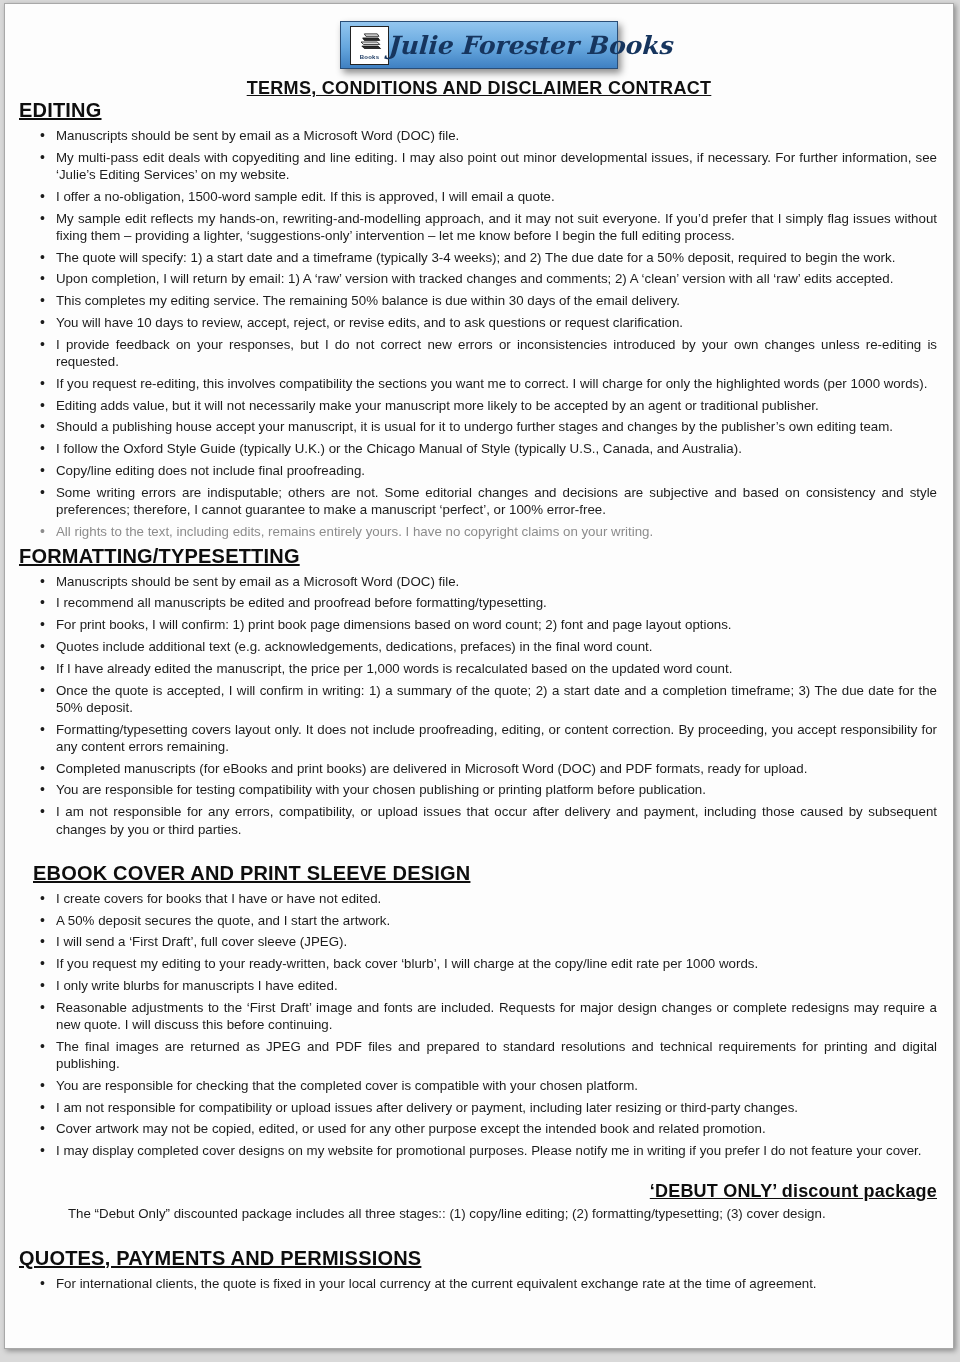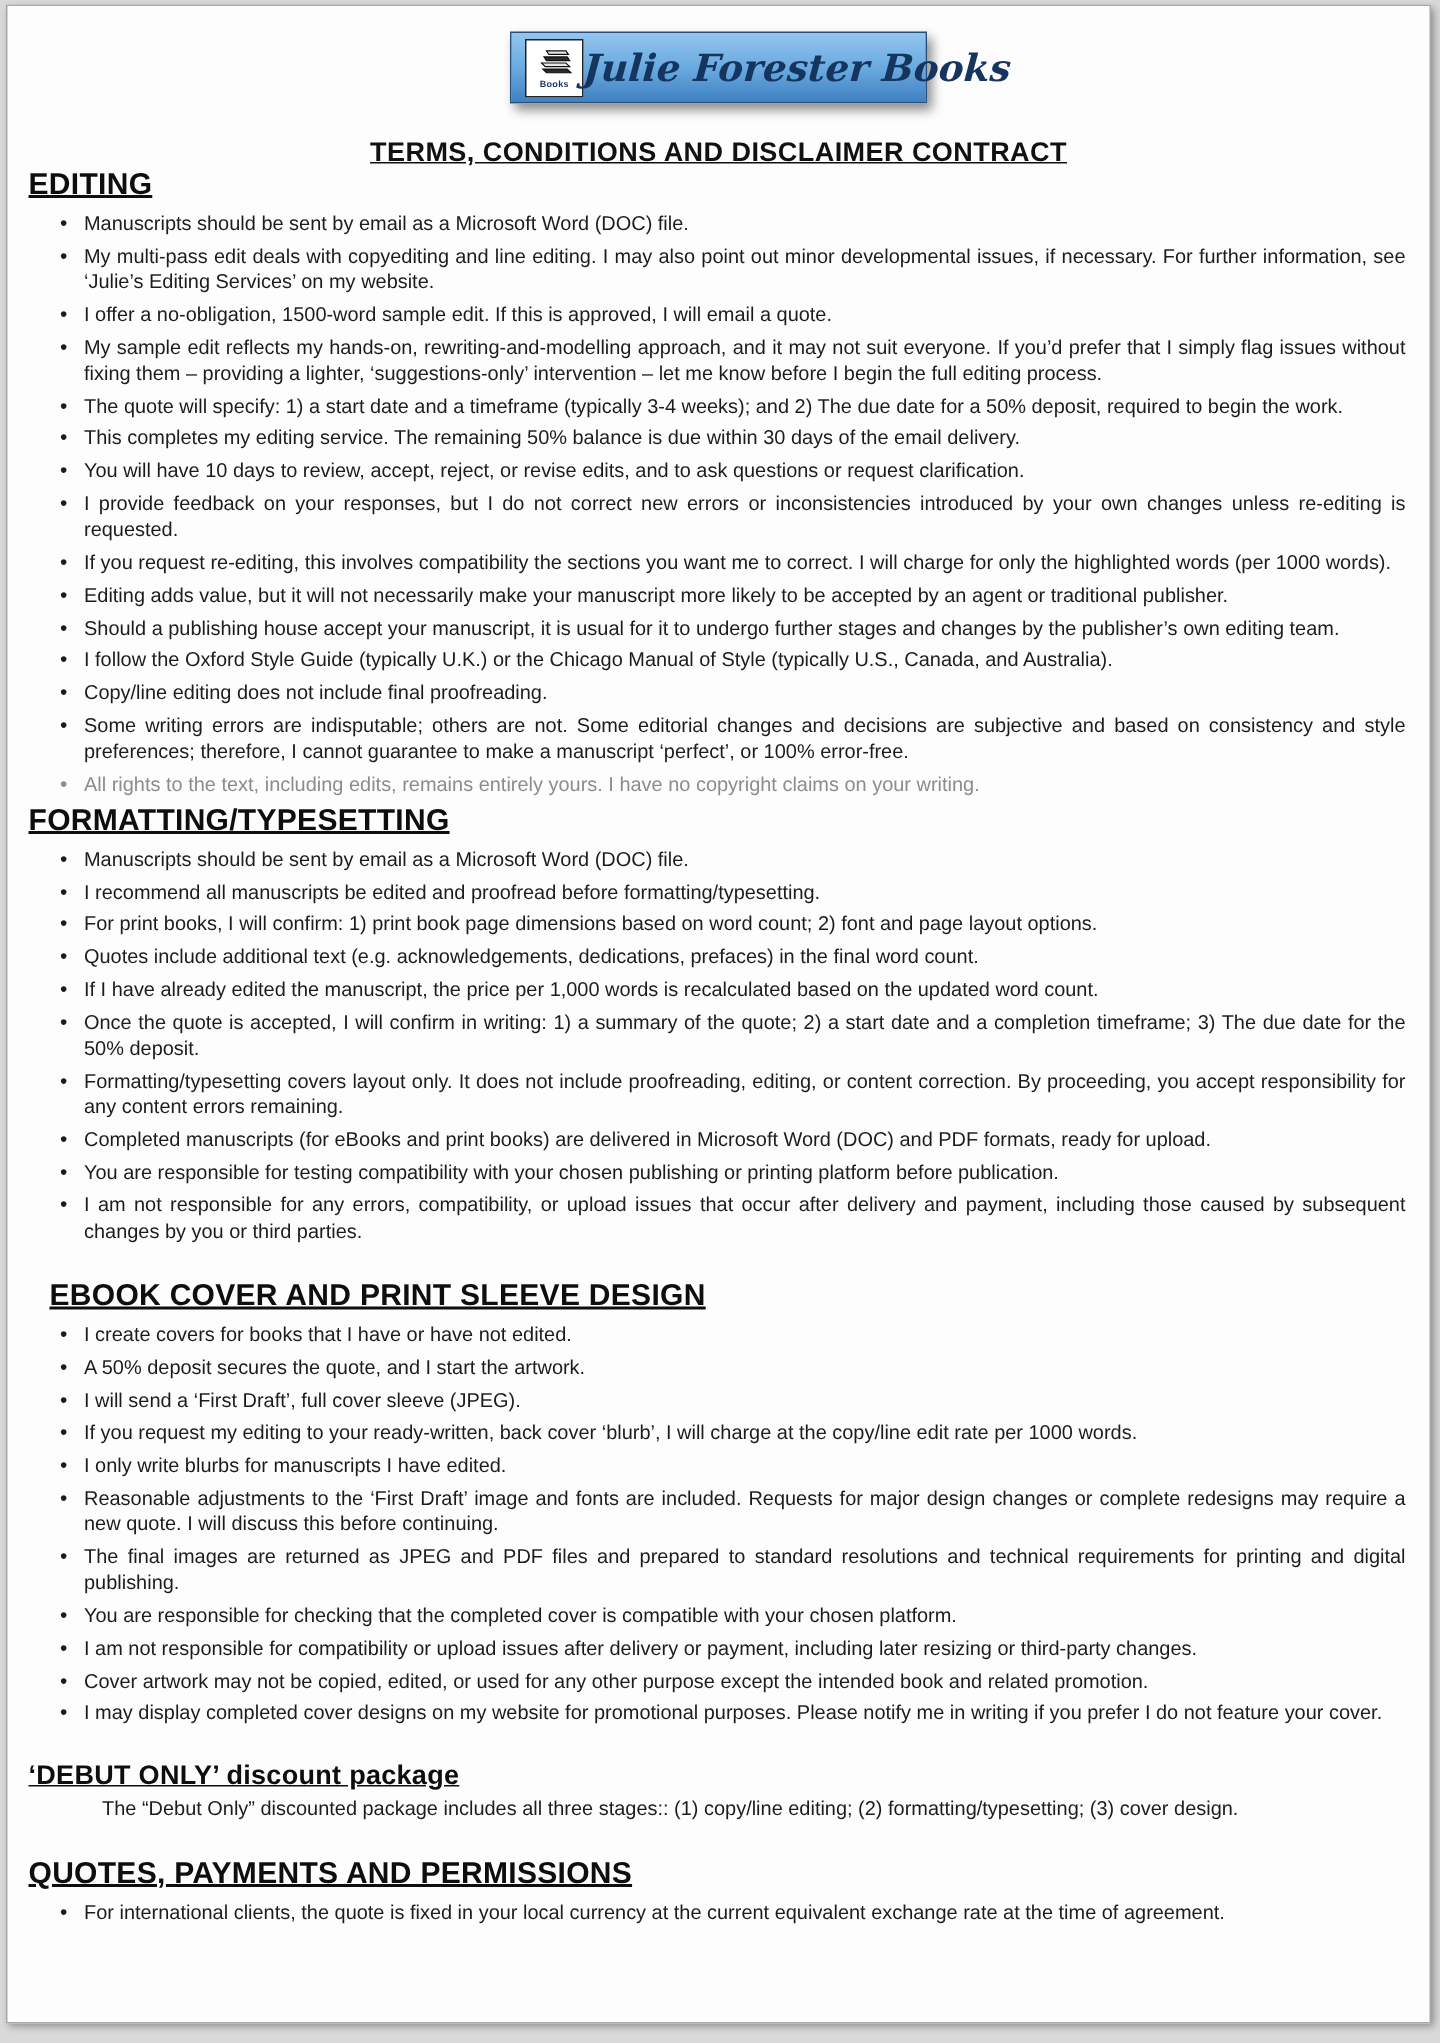--- a/index.html
+++ b/index.html
@@ -50,37 +50,37 @@
     padding-right: 4px;
     white-space: nowrap;
     transform: skewX(-4deg);
   }
   .page-title {
     text-align: center;
     font-size: 18px;
     font-weight: bold;
     letter-spacing: 0.3px;
     text-decoration: underline;
-    margin-top: 22px;
+    margin-top: 9px;
     color: #111;
   }
   
   .content { padding: 0 16px 0 14px; }
   h2.section-heading {
     font-size: 20px;
     font-weight: bold;
     letter-spacing: 0.2px;
     text-decoration: underline;
     color: #0e0e0e;
     margin: 10px 0 5px 0;
   }
   h2.first { margin-top: 0; }
   h2.indented { margin-left: 14px; }
   h2.gap-lg { margin-top: 24px; }
-  h2.debut { font-size: 18px; margin-top: 22px; margin-bottom: 3px; }
+  h2.debut { font-size: 18px; margin-top: 22px; margin-bottom: 3px; text-align: right; }
   ul.bullets { list-style: none; margin: 0; padding: 0; }
   ul.bullets li {
     position: relative;
     padding-left: 37px;
     margin-bottom: 4.5px;
     font-size: 13.3px;
     line-height: 1.3;
     text-align: justify;
   }
   ul.bullets li::before {
@@ -121,20 +121,21 @@
 
   <div class="content">
 
     <h2 class="section-heading first">EDITING</h2>
     <ul class="bullets">
         <li>Manuscripts should be sent by email as a Microsoft Word (DOC) file.</li>
         <li>My multi-pass edit deals with copyediting and line editing. I may also point out minor developmental issues, if necessary. For further information, see ‘Julie’s Editing Services’ on my website.</li>
         <li>I offer a no-obligation, 1500-word sample edit. If this is approved, I will email a quote.</li>
         <li>My sample edit reflects my hands-on, rewriting-and-modelling approach, and it may not suit everyone. If you’d prefer that I simply flag issues without fixing them – providing a lighter, ‘suggestions-only’ intervention – let me know before I begin the full editing process.</li>
         <li>The quote will specify: 1) a start date and a timeframe (typically 3-4 weeks); and 2) The due date for a 50% deposit, required to begin the work.</li>
+        <li>Upon completion, I will return by email: 1) A ‘raw’ version with tracked changes and comments; 2) A ‘clean’ version with all ‘raw’ edits accepted.</li>
         <li>This completes my editing service. The remaining 50% balance is due within 30 days of the email delivery.</li>
         <li>You will have 10 days to review, accept, reject, or revise edits, and to ask questions or request clarification.</li>
         <li>I provide feedback on your responses, but I do not correct new errors or inconsistencies introduced by your own changes unless re-editing is requested.</li>
         <li>If you request re-editing, this involves compatibility the sections you want me to correct. I will charge for only the highlighted words (per 1000 words).</li>
         <li>Editing adds value, but it will not necessarily make your manuscript more likely to be accepted by an agent or traditional publisher.</li>
         <li>Should a publishing house accept your manuscript, it is usual for it to undergo further stages and changes by the publisher’s own editing team.</li>
         <li>I follow the Oxford Style Guide (typically U.K.) or the Chicago Manual of Style (typically U.S., Canada, and Australia).</li>
         <li>Copy/line editing does not include final proofreading.</li>
         <li>Some writing errors are indisputable; others are not. Some editorial changes and decisions are subjective and based on consistency and style preferences; therefore, I cannot guarantee to make a manuscript ‘perfect’, or 100% error-free.</li>
         <li class="muted">All rights to the text, including edits, remains entirely yours. I have no copyright claims on your writing.</li>

